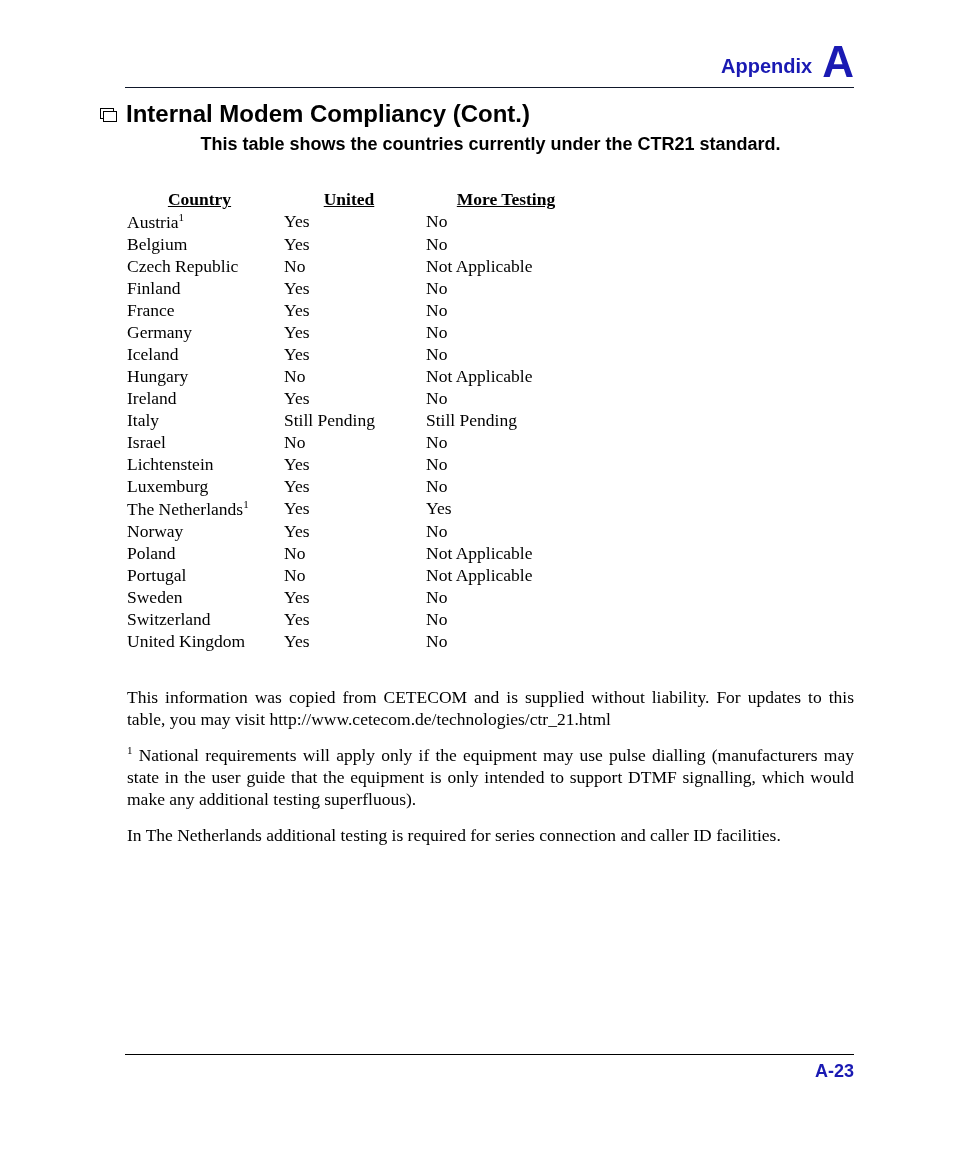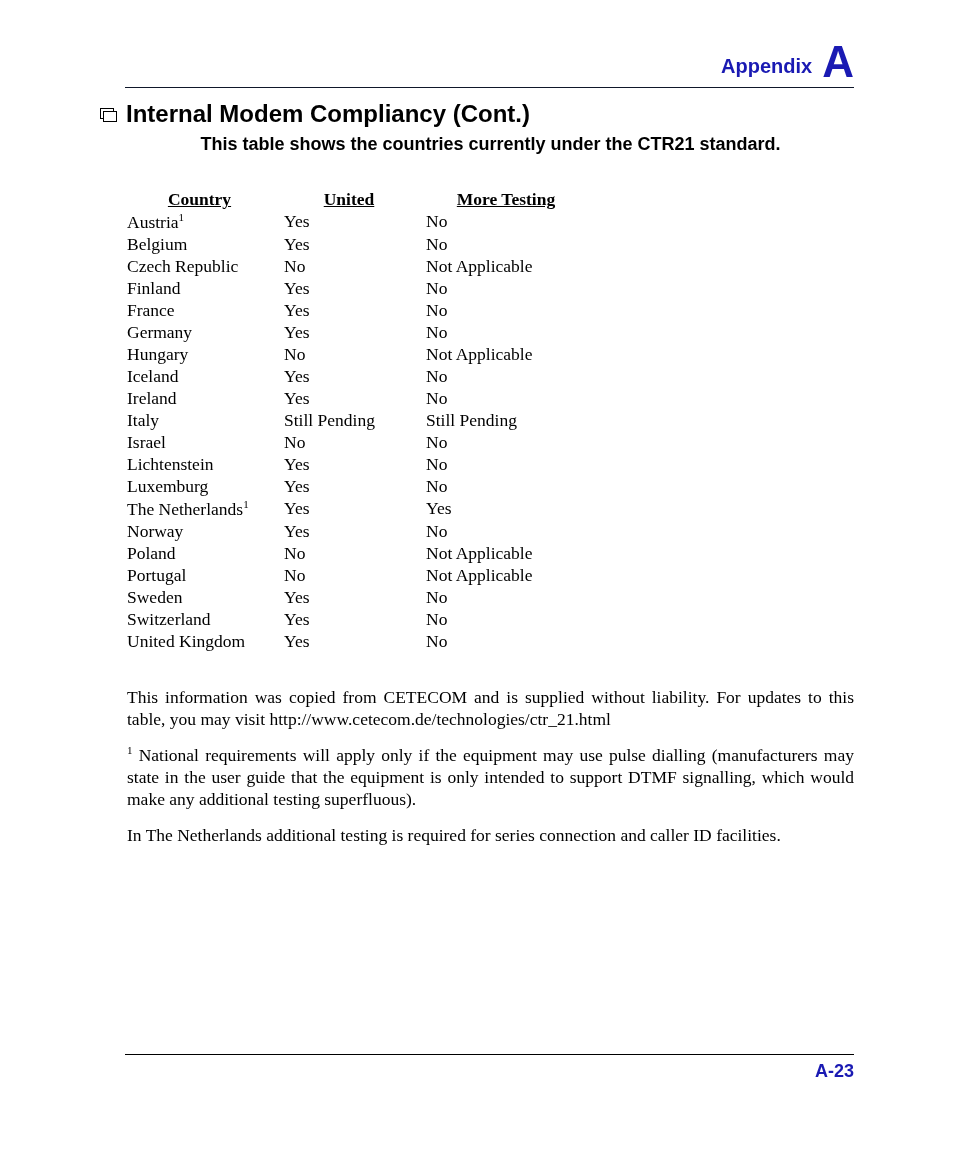--- a/index.html
+++ b/index.html
@@ -190,28 +190,28 @@
             <td>France</td>
             <td>Yes</td>
             <td>No</td>
           </tr>
           <tr>
             <td>Germany</td>
             <td>Yes</td>
             <td>No</td>
           </tr>
           <tr>
+            <td>Iceland</td>
+            <td>Yes</td>
+            <td>No</td>
+          </tr>
+          <tr>
             <td>Hungary</td>
             <td>No</td>
             <td>Not Applicable</td>
-          </tr>
-          <tr>
-            <td>Iceland</td>
-            <td>Yes</td>
-            <td>No</td>
           </tr>
           <tr>
             <td>Ireland</td>
             <td>Yes</td>
             <td>No</td>
           </tr>
           <tr>
             <td>Italy</td>
             <td>Still Pending</td>
             <td>Still Pending</td>

